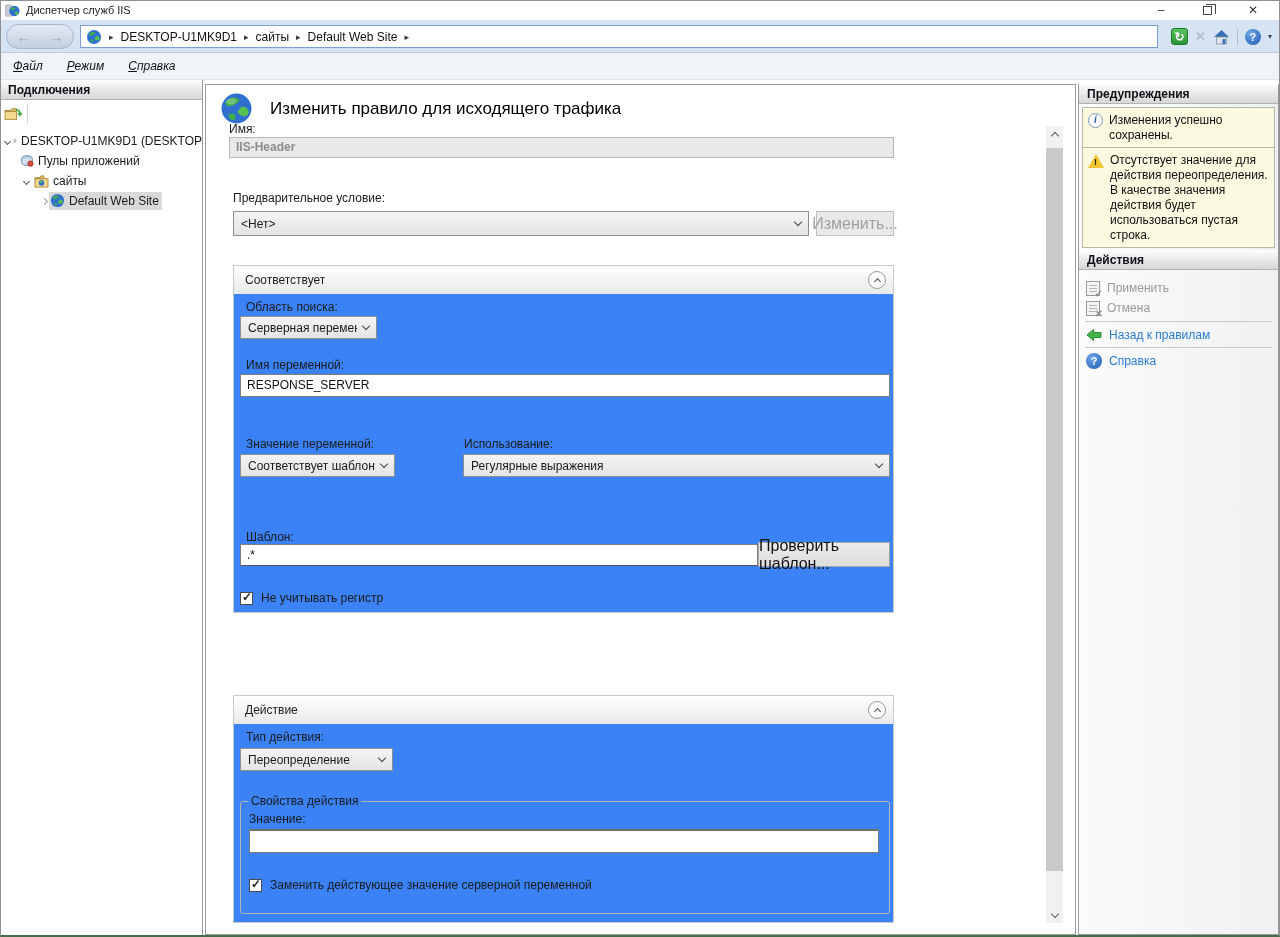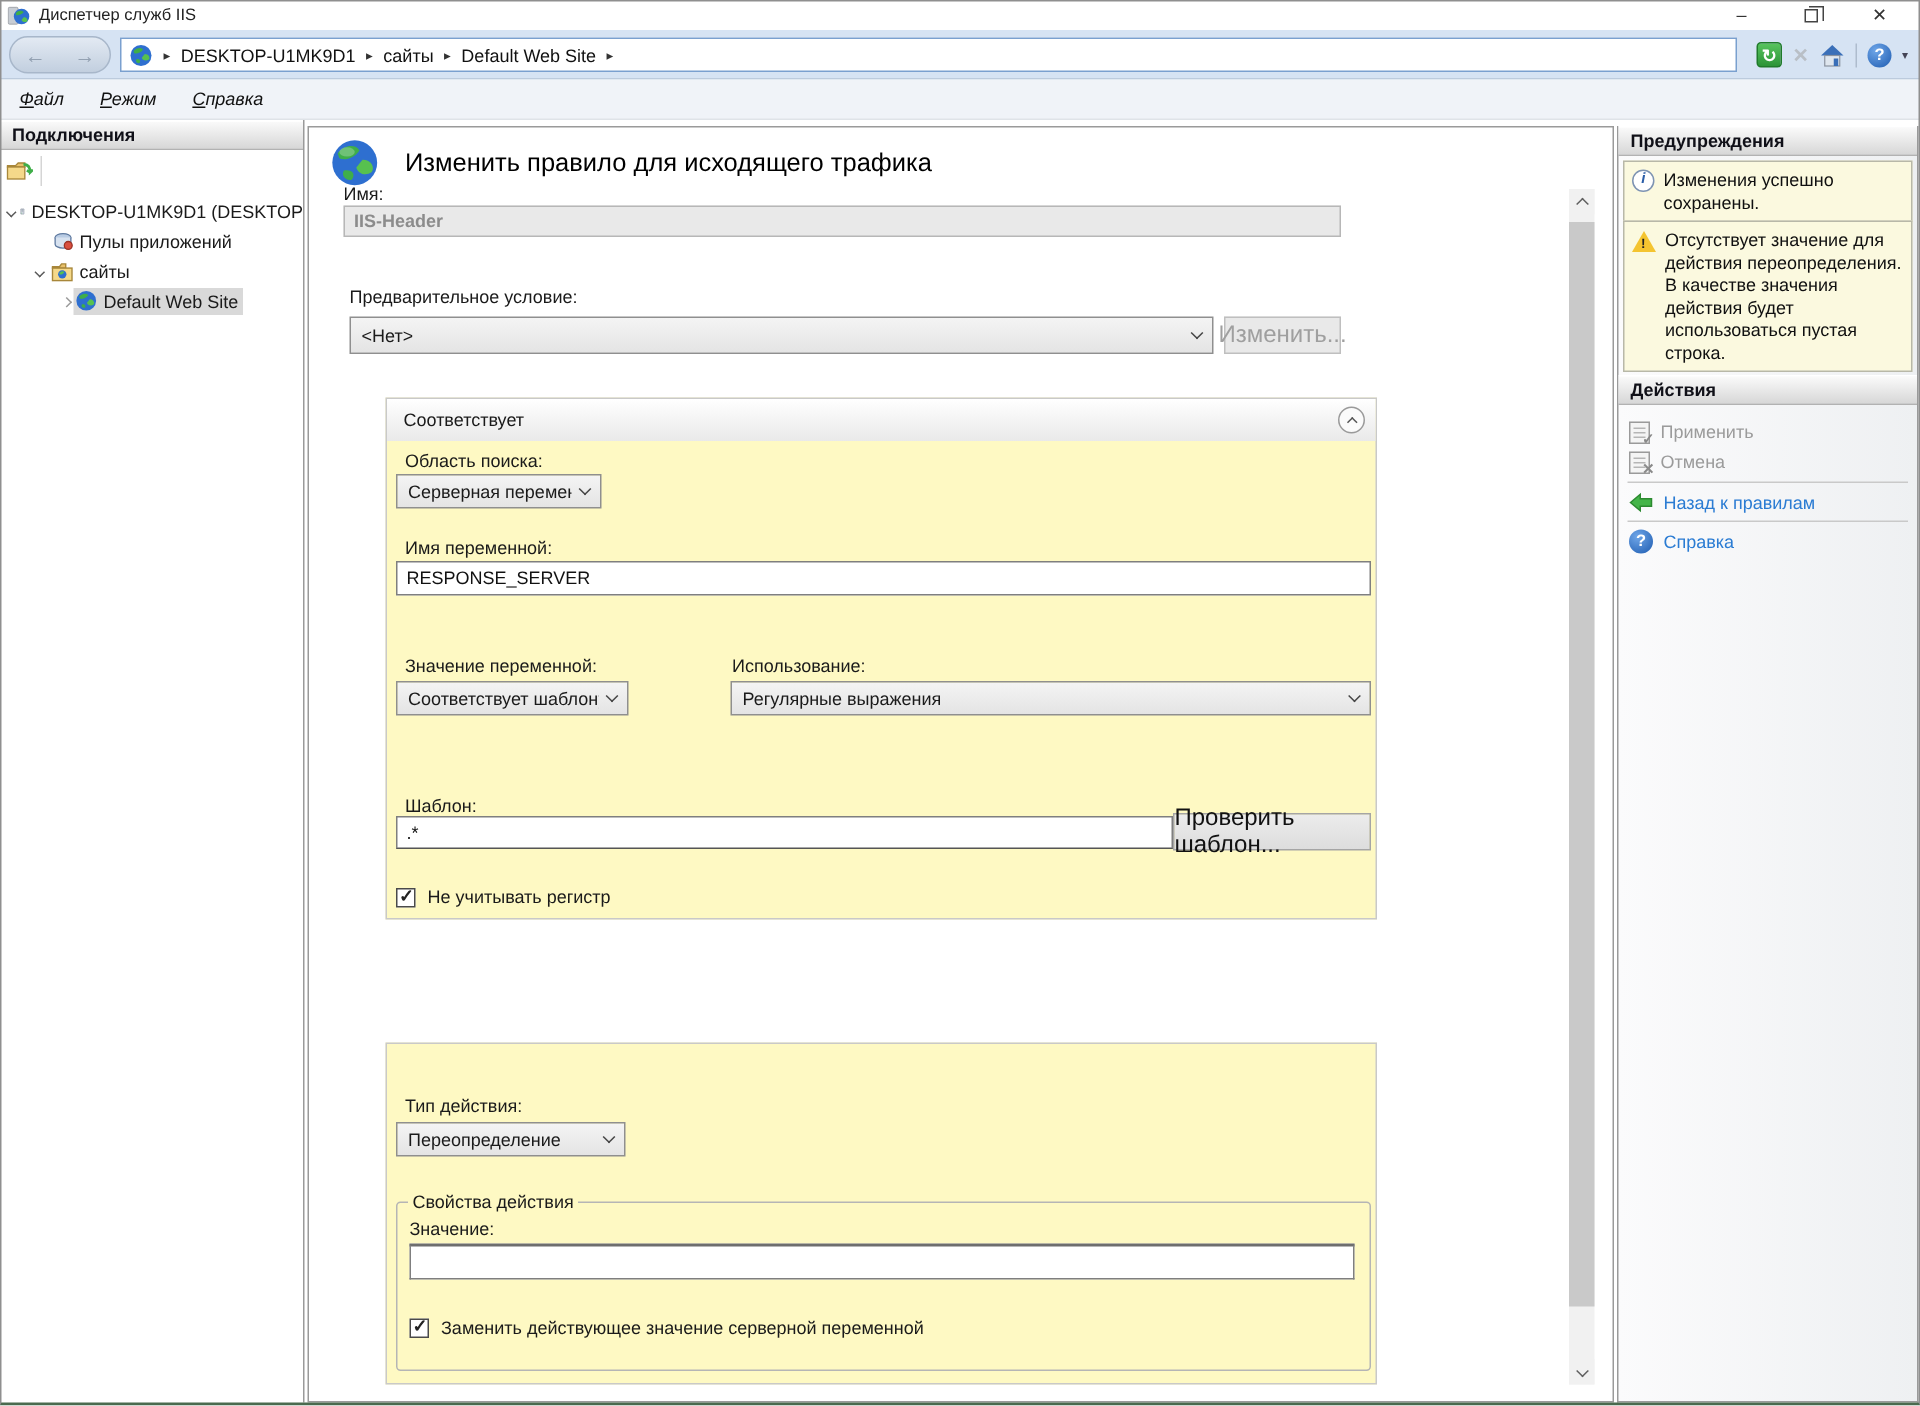--- a/index.html
+++ b/index.html
@@ -54,21 +54,21 @@
   .main-panel { left:205px; top:84px; width:871px; height:851px; border:1px solid #9a9a9a; background:#fff; }
   .main-title { position:absolute; left:64px; top:14px; font-size:17px; color:#000; }
   label.flabel { position:absolute; color:#1a1a1a; }
   .tinput { position:absolute; border:1px solid #7f7f7f; background:#fff; font-family:"Liberation Sans",sans-serif; font-size:12px; padding:0 6px; color:#111; }
   .tinput.disabled { background:#e9e9e9; border-color:#b7b7b7; color:#8c8c8c;font-weight:bold; }
   .combo { position:absolute; background:linear-gradient(#f4f4f4,#e4e4e4); border:1px solid #8f8f8f; display:flex; align-items:center; justify-content:space-between; padding:0 7px; overflow:hidden; }
   .combo .val { white-space:nowrap; overflow:hidden; }
   .combo .cchev { width:6px; height:6px; border-right:1.4px solid #444; border-bottom:1.4px solid #444; transform:rotate(45deg); margin-top:-3px; flex:none; margin-left:6px; }
   .btn { position:absolute; background:linear-gradient(#ececec,#dddddd); border:1px solid #a5a5a5; display:flex; align-items:center; justify-content:center; font-size:16px; color:#111; }
   .btn.disabled { background:#e9e9e9; border-color:#bfbfbf; color:#9f9f9f; }
-  .section { position:absolute; border:1px solid #c9c9c9; background:#fef9c3;margin-left:24px; }
+  .section { position:absolute; border:1px solid #c9c9c9; background:#3b82f6; }
   .sechead { height:28px; background:linear-gradient(#ffffff,#e9e9e9); display:flex; align-items:center; justify-content:space-between; padding:0 7px 0 11px; }
   .circlebtn { width:18px; height:18px; border-radius:50%; border:1px solid #9a9a9a; background:#fbfbfb; display:flex; align-items:center; justify-content:center; }
   .circlebtn .chev { border-color:#555; }
   .circlebtn .chev.up { margin-top:2px; }
   .circlebtn .chev.down { margin-top:-2px; }
   .cbrow { position:absolute; display:flex; align-items:center; gap:8px; }
   .checkbox { width:13px; height:13px; border:1px solid #4a4a4a; background:#fff; position:relative; flex:none; }
   .checkbox .mark { position:absolute; left:1px; top:-3px; font-size:12px; font-weight:bold; color:#222; opacity:0; }
   .checkbox[data-checked="true"] .mark { opacity:1; }
   fieldset.group { position:absolute; border:1px solid #b5b5b5; border-radius:3px; padding:0; }
@@ -178,21 +178,21 @@
           <span class="chev down"></span>
         </span>
       <svg width="14" height="14" style="margin-left:3px" viewBox="0 0 16 16">
           <rect x="3" y="1" width="9" height="14" rx="1" fill="#cfd6de" stroke="#7e8794"></rect>
           <rect x="5" y="3" width="5" height="1.5" fill="#7e8794"></rect>
           <rect x="5" y="6" width="5" height="1.5" fill="#7e8794"></rect>
           <circle cx="6" cy="12" r="1" fill="#3fae49"></circle>
         </svg>
       <span class="lbl">DESKTOP-U1MK9D1 (DESKTOP</span>
     </div>
-    <div class="treerow" style="padding-left:35px">
+    <div class="treerow" style="padding-left:20px">
       <svg width="14" height="14" viewBox="0 0 16 16">
           <ellipse cx="8" cy="5" rx="6" ry="3" fill="#b9cce4" stroke="#5f7aa0"></ellipse>
           <path d="M2 5 v5 c0 1.7 2.7 3 6 3 s6 -1.3 6 -3 v-5" fill="#d7e2f0" stroke="#5f7aa0"></path>
           <circle cx="12" cy="11" r="3" fill="#d94f3f" stroke="#9a3326"></circle>
         </svg>
       <span class="lbl">Пулы приложений</span>
     </div>
     <div class="treerow" style="padding-left:21px">
       <span class="expander">
           <span class="chev down"></span>
@@ -272,20 +272,26 @@
     <div class="cbrow" style="left:6px;top:325px">
       <span class="checkbox" data-checked="true">
           <span class="mark">✓</span>
         </span>
       <span>Не учитывать регистр</span>
     </div>
   </div>
 
 
   <div class="section" style="left:27px;top:610px;width:661px;height:228px">
+    <div class="sechead">
+      <span>Действие</span>
+      <span class="circlebtn">
+          <span class="chev up"></span>
+        </span>
+    </div>
     <label class="flabel" style="left:12px;top:34px">Тип действия:</label>
     <div class="combo" style="left:6px;top:52px;width:153px;height:23px">
       <span class="val">Переопределение</span>
         <span class="cchev"></span>
     </div>
     <fieldset class="group" style="left:6px;top:98px;width:650px;height:120px">
       <legend>Свойства действия</legend>
       <label class="flabel" style="left:8px;top:4px">Значение:</label>
       <div class="tinput" style="left:8px;top:21px;width:630px;height:24px;line-height:22px;border-top:2px solid #6e6e6e"></div>
       <div class="cbrow" style="left:8px;top:70px">

